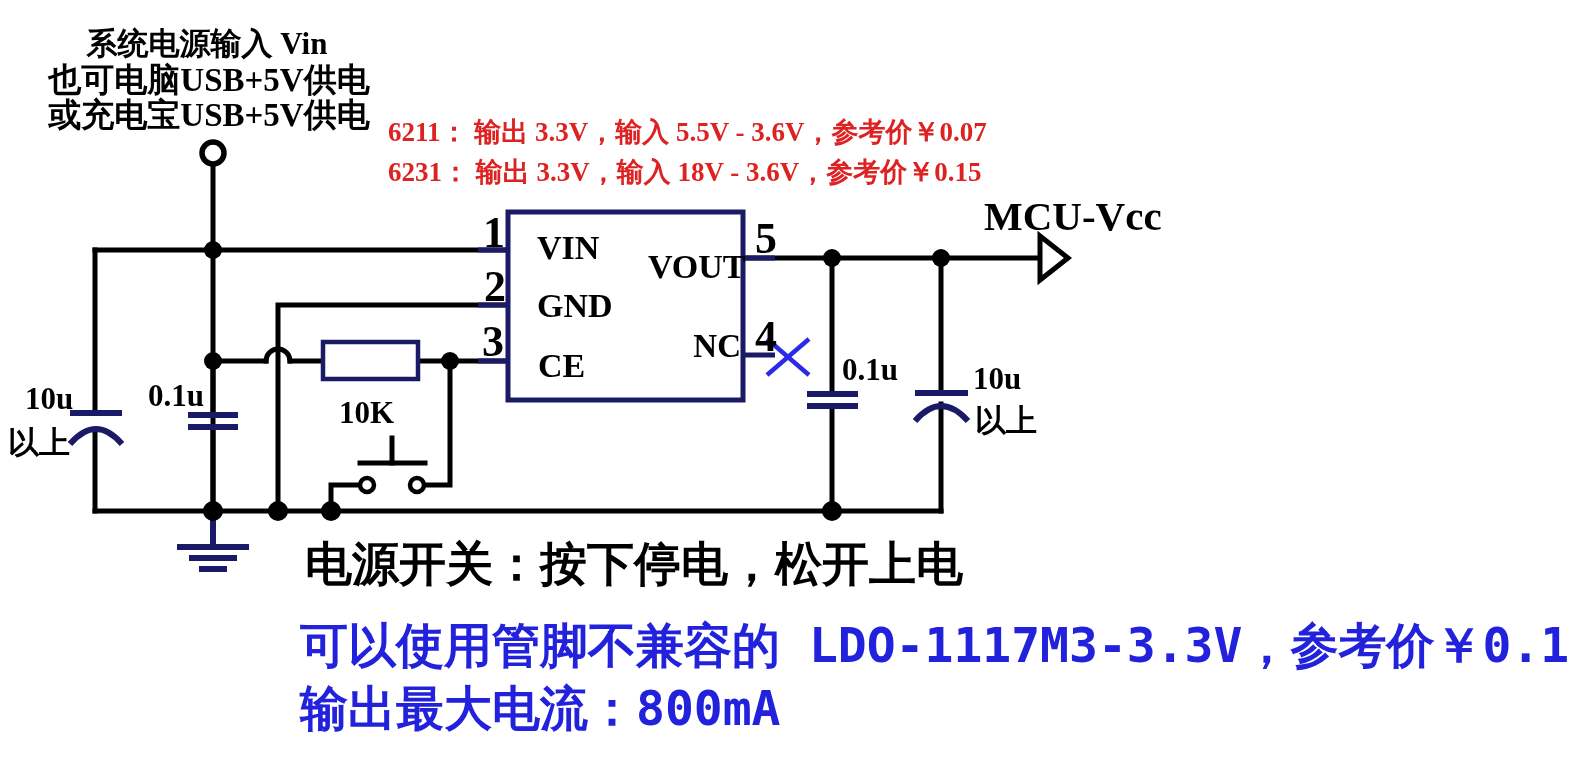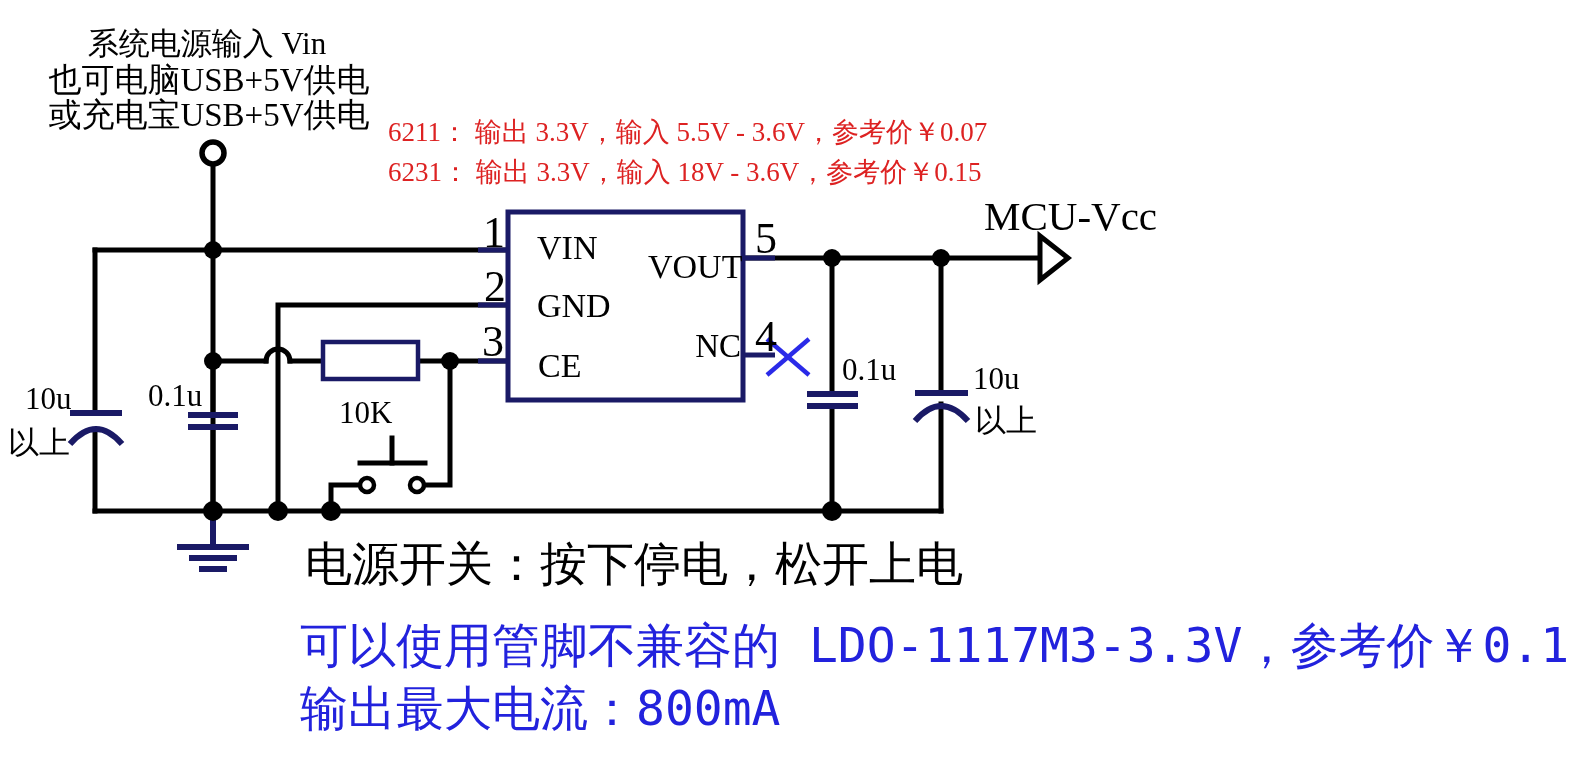--- a/index.html
+++ b/index.html
@@ -1,17 +1,17 @@
 <!DOCTYPE html>
 <html><head>
 <meta charset="utf-8">
 <style>
   html,body{margin:0;padding:0;background:#ffffff;}
   .stage{position:relative;width:1570px;height:760px;background:#ffffff;overflow:hidden;
-         font-family:"Liberation Serif","DejaVu Serif",serif;}
+         font-family:"Liberation Serif","DejaVu Serif",serif;font-weight:bold;}
   svg text{font-family:"Liberation Serif","DejaVu Serif",serif;fill:#000000;}
   svg text.red{fill:#dd2222;}
   svg text.blue{fill:#2222dd;font-family:"DejaVu Sans Mono",monospace;}
   .wire{stroke:#000000;stroke-width:5;fill:none;stroke-linecap:square;}
   .comp{stroke:#1a1a66;stroke-width:6;fill:none;stroke-linecap:butt;}
   .stub{stroke:#1a1a66;stroke-width:5;fill:none;stroke-linecap:butt;}
   .dot{fill:#000000;stroke:none;}
 </style>
 </head>
 <body>

